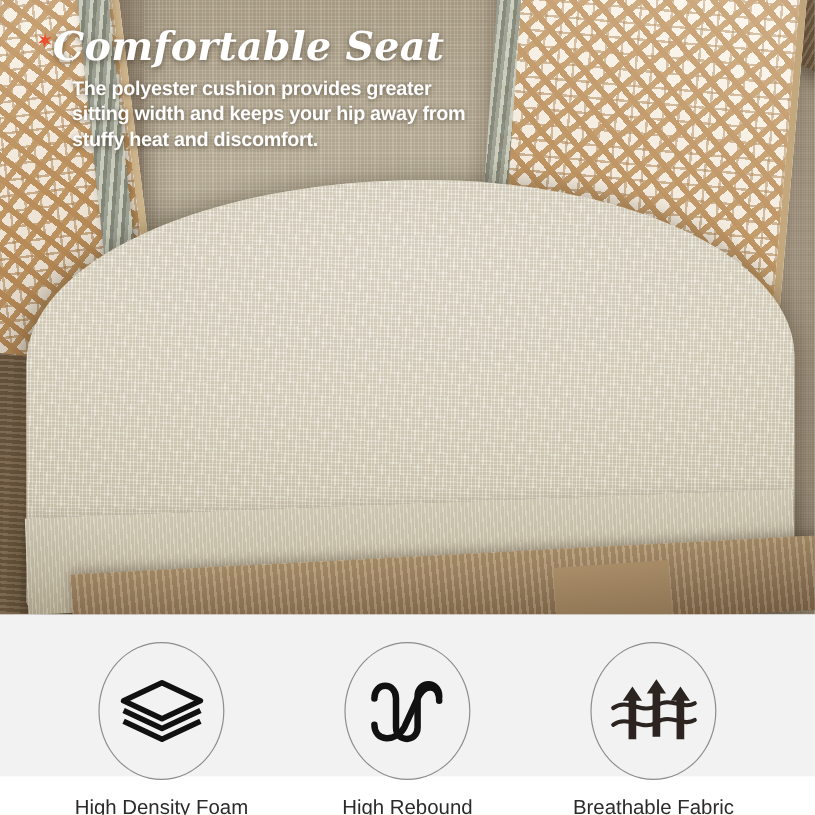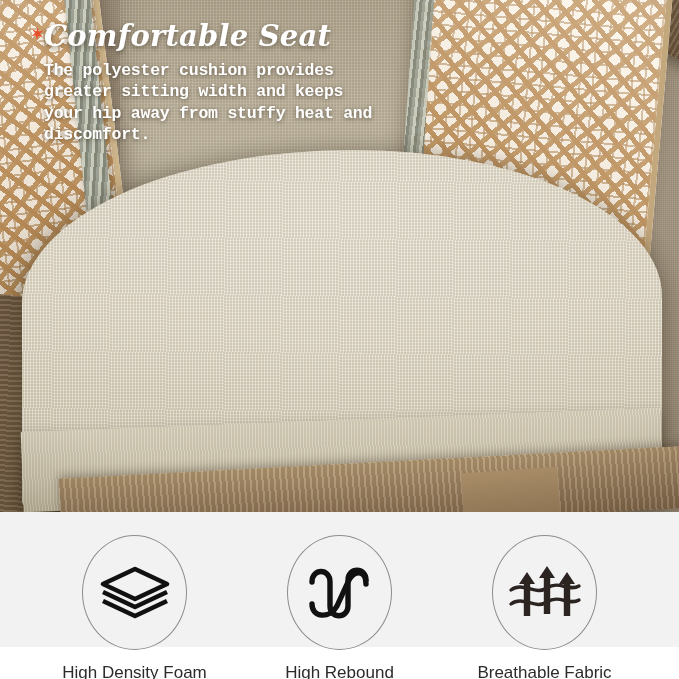--- a/index.html
+++ b/index.html
@@ -138,28 +138,28 @@
   
   .vignette{position:absolute;inset:0;pointer-events:none;
     background:radial-gradient(120% 95% at 50% 42%,rgba(0,0,0,0) 55%,rgba(30,22,12,.22) 100%);}
 
   
   .copy{position:absolute;left:0;top:0;width:420px;padding:22px 0 0 44px;}
   .headline{
     margin:0;color:#ffffff;
     font-family:"DejaVu Serif",serif;
     font-weight:bold;font-style:italic;
-    font-size:29px;line-height:1;letter-spacing:.2px;
+    font-size:33px;line-height:1;letter-spacing:.2px;
     text-shadow:0 2px 5px rgba(45,34,20,.55);
     white-space:nowrap;
   }
   .star{position:absolute;left:30px;top:26px;width:15px;height:15px;}
   .body-copy{
-    margin:9px 0 0 0;color:#ffffff;
-    font-family:Liberation Mono, monospace;
+    margin:9px 0 0 16px;color:#ffffff;
+    font-family:Liberation Sans, sans-serif;
     font-weight:bold;font-size:16.5px;line-height:1.29;
     letter-spacing:-.25px;width:330px;
     text-shadow:0 1px 4px rgba(45,34,20,.60);
   }
 
   
   .features{position:absolute;left:0;top:512px;width:679px;height:135px;
     background:#f2f2f2;display:flex;align-items:flex-start;justify-content:center;}
   .feature{width:205px;display:flex;flex-direction:column;align-items:center;
            padding-top:23px;}

